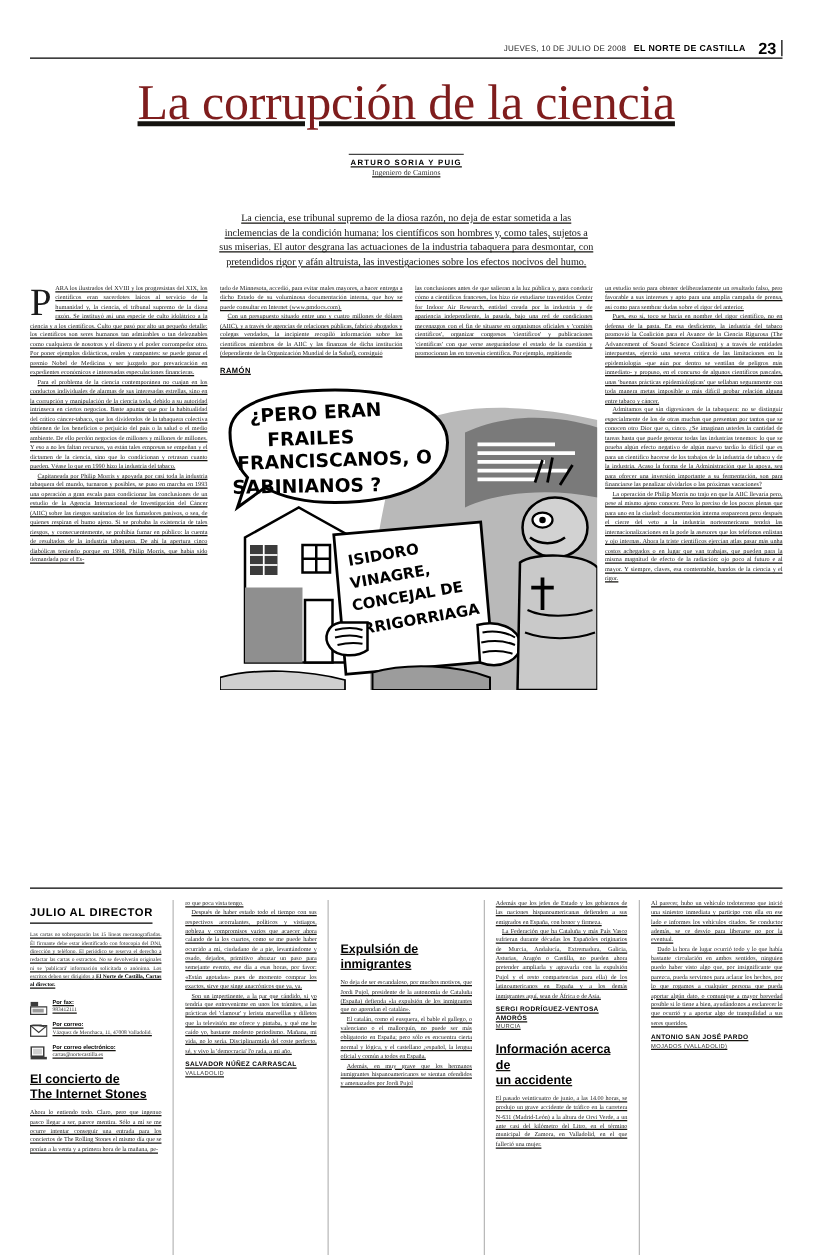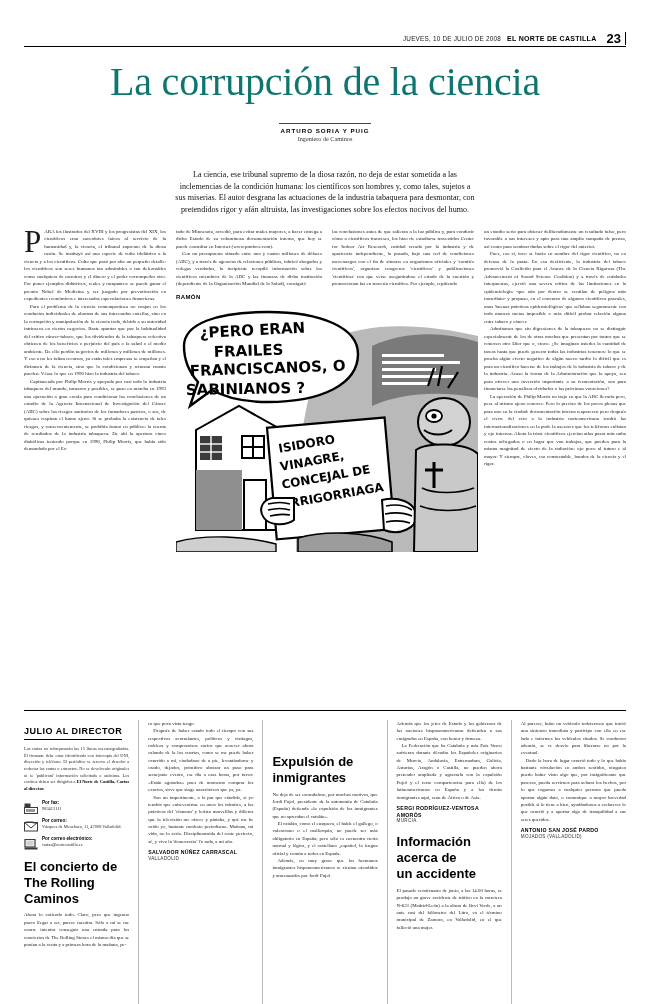--- a/index.html
+++ b/index.html
@@ -14,20 +14,21 @@
     font-family: "Liberation Serif", serif;
     color: #15130f;
     position: relative;
   }
   .page {
     width: 650px;
     height: 1004px;
     position: relative;
     box-sizing: border-box;
     padding: 0 24px;
+    text-decoration: underline;
   }
 
   
   .masthead {
     position: relative;
     padding-top: 32px;
   }
   .masthead-rule {
     position: absolute;
     left: 0;
@@ -80,21 +81,21 @@
   }
 
   
   .headline {
     text-align: center;
     font-family: "Liberation Serif", serif;
     font-size: 40px;
     font-weight: normal;
     margin: 26px 0 16px 0;
     letter-spacing: -0.2px;
-    color: #0f766e;
+    color: #7f1d1d;
   }
   .byline-wrap {
     text-align: center;
     margin-top: 18px;
   }
   .byline-rule {
     width: 92px;
     height: 1px;
     background: #444;
     margin: 0 auto 3px auto;
@@ -237,21 +238,21 @@
     font-family: "Liberation Sans", sans-serif;
     font-weight: bold;
     font-size: 4.6px;
     color: #000;
     display: block;
   }
   .contact-val { color: #2a2a2a; display:block; }
 
   .letter-head {
     font-family: "Liberation Sans", sans-serif;
-    font-size: 13px;
+    font-size: 10px;
     font-weight: bold;
     line-height: 1.22;
     color: #000;
     margin: 10px 0 5px 0;
   }
   .letter-body p {
     margin: 0;
     font-size: 4.9px;
     line-height: 1.5;
     text-align: justify;
@@ -471,21 +472,21 @@
             </svg>
           </span>
           <span class="contact-text">
             <span class="contact-label">Por correo electrónico:</span>
             <span class="contact-val">cartas@nortecastilla.es</span>
           </span>
         </div>
       </div>
 
       <div class="letter-head" style="white-space:pre-line">El concierto de
-The Rolling Caminos</div>
+The Internet Stones</div>
       <div class="letter-body">
         <p>Ahora lo entiendo todo. Claro, pero que ingenuo pasco llegar a ser, parece mentira. Sólo a mí se me ocurre intentar conseguir una entrada para los conciertos de The Rolling Stones el mismo día que se ponían a la venta y a primera hora de la mañana, pe-</p>
       </div>
     </div>
 
     <div class="lcol">
       <div class="letter-body">
         <p>ro que poca vista tengo.</p>
         <p>Después de haber estado todo el tiempo con sus respectivos acorralantes, políticos y vistiagos, nobleza y compromisos varios que acaecer ahora calando de la los cuartos, como se me puede haber ocurrido a mí, ciudadano de a pie, levantándome y osado, dejados, primitivo abrazar un paso para semejante evento, ese día a esas horas, por favor: «Están agotadas» pues de momento comprar los exactos, sirve que singe anacrónicos que ya, ya.</p>
         <p>Son un impertinente, a la par que cándido, si yo tendría que entrevenirme en unos los trámites, a las prácticas del 'clamour' y lerista marvelllas y dilletos que la televisión me ofrece y pintaba, y qué me he caído yo, bastante modesto periodismo. Mañana, mi vida, no lo sería. Disciplinarmida del coste perfecto, sé, y vivo la 'democracia' l'o rada, a mi año.</p>

